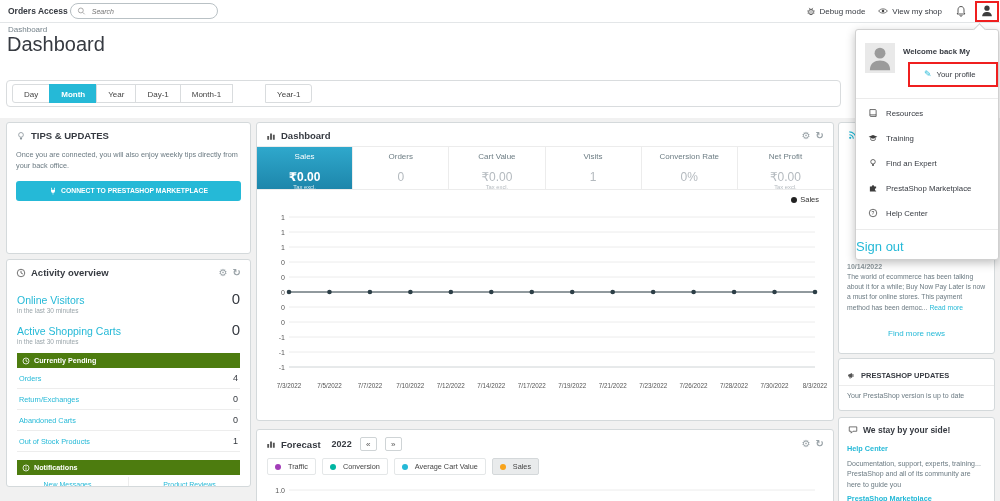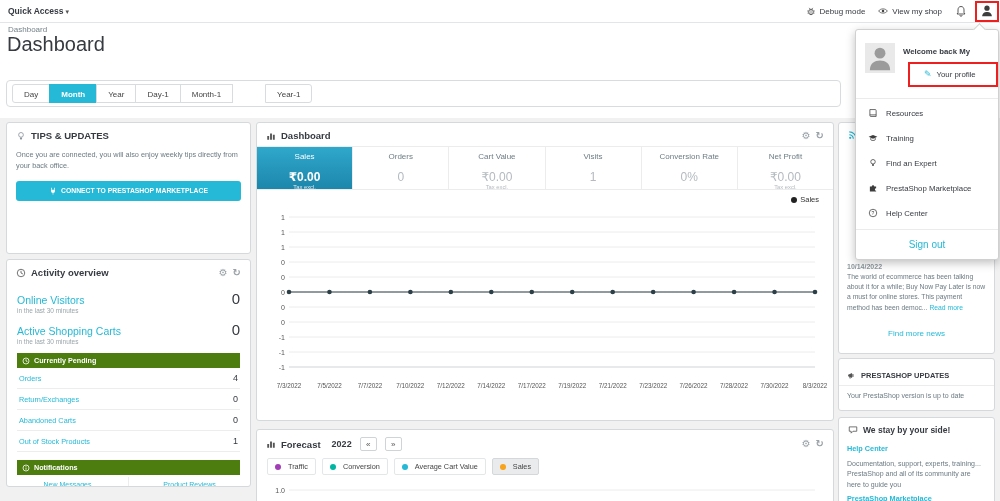--- a/index.html
+++ b/index.html
@@ -106,31 +106,38 @@
   
   .dropdown{position:absolute;left:855px;top:29px;width:142px;height:229px;background:#fff;border:1px solid #d0d0d0;border-radius:3px;box-shadow:0 3px 10px rgba(0,0,0,.25);z-index:30;}
   .dd-arrow{position:absolute;top:-5px;right:14px;width:8px;height:8px;background:#fff;border-left:1px solid #d0d0d0;border-top:1px solid #d0d0d0;transform:rotate(45deg);}
   .dd-avatar{position:absolute;left:9px;top:13px;width:30px;height:30px;background:#e9e9e9;}
   .dd-welcome{position:absolute;left:47px;top:17px;width:90px;font-size:7.8px;font-weight:bold;color:#363a41;}
   .dd-profile{position:absolute;left:68px;top:40px;display:flex;align-items:center;gap:5px;cursor:pointer;font-size:7.8px;color:#363a41;}
   .dd-profile .pencil{color:#25b9d7;font-size:9px;line-height:1;}
   .dd-profile .red-frame{left:-16px;top:-8px;width:86px;height:21px;}
   .dd-sep{position:absolute;left:0;right:0;border-top:1px solid #ebebeb;}
   .dd-item{position:absolute;left:12px;display:flex;align-items:center;gap:8px;font-size:7.8px;color:#363a41;cursor:pointer;height:14px;}
-  .dd-signout{position:absolute;left:0;right:0;top:209px;text-align:center;color:#25b9d7;font-size:10px;cursor:pointer;}
+  .dd-signout{position:absolute;left:0;right:0;top:209px;text-align:left;color:#25b9d7;font-size:13px;cursor:pointer;}
 </style>
 </head>
 <body>
 
 <div class="page">
   <div class="header-bg"></div>
 
   <div class="topbar">
     <div class="quick-access">
-      <span>Quick Access</span><span class="caret">▾</span>
+      <span>Orders Access</span><span class="caret">▾</span>
+    </div>
+    <div class="search-box">
+      <svg class="ic10" viewBox="0 0 16 16">
+          <circle cx="7" cy="7" r="4.5" fill="none" stroke="#999" stroke-width="1.5"></circle>
+          <line x1="10.5" y1="10.5" x2="14" y2="14" stroke="#999" stroke-width="1.5"></line>
+        </svg>
+      <input type="text" placeholder="Search" style="">
     </div>
     <div class="topbar-right">
       <div class="tb-item">
         <svg class="ic10" viewBox="0 0 16 16">
             <ellipse cx="8" cy="9.5" rx="3.6" ry="4.5" fill="none" stroke="#444" stroke-width="1.3"></ellipse>
             <path d="M8 5 V14" stroke="#444" stroke-width="1"></path>
             <path d="M5 3 L6.5 5 M11 3 L9.5 5" stroke="#444" stroke-width="1"></path>
             <path d="M4.4 8 H1.8 M4.6 11.4 H2.4 M11.6 8 H14.2 M11.4 11.4 H13.6" stroke="#444" stroke-width="1"></path>
           </svg>
         <span>Debug mode</span>

